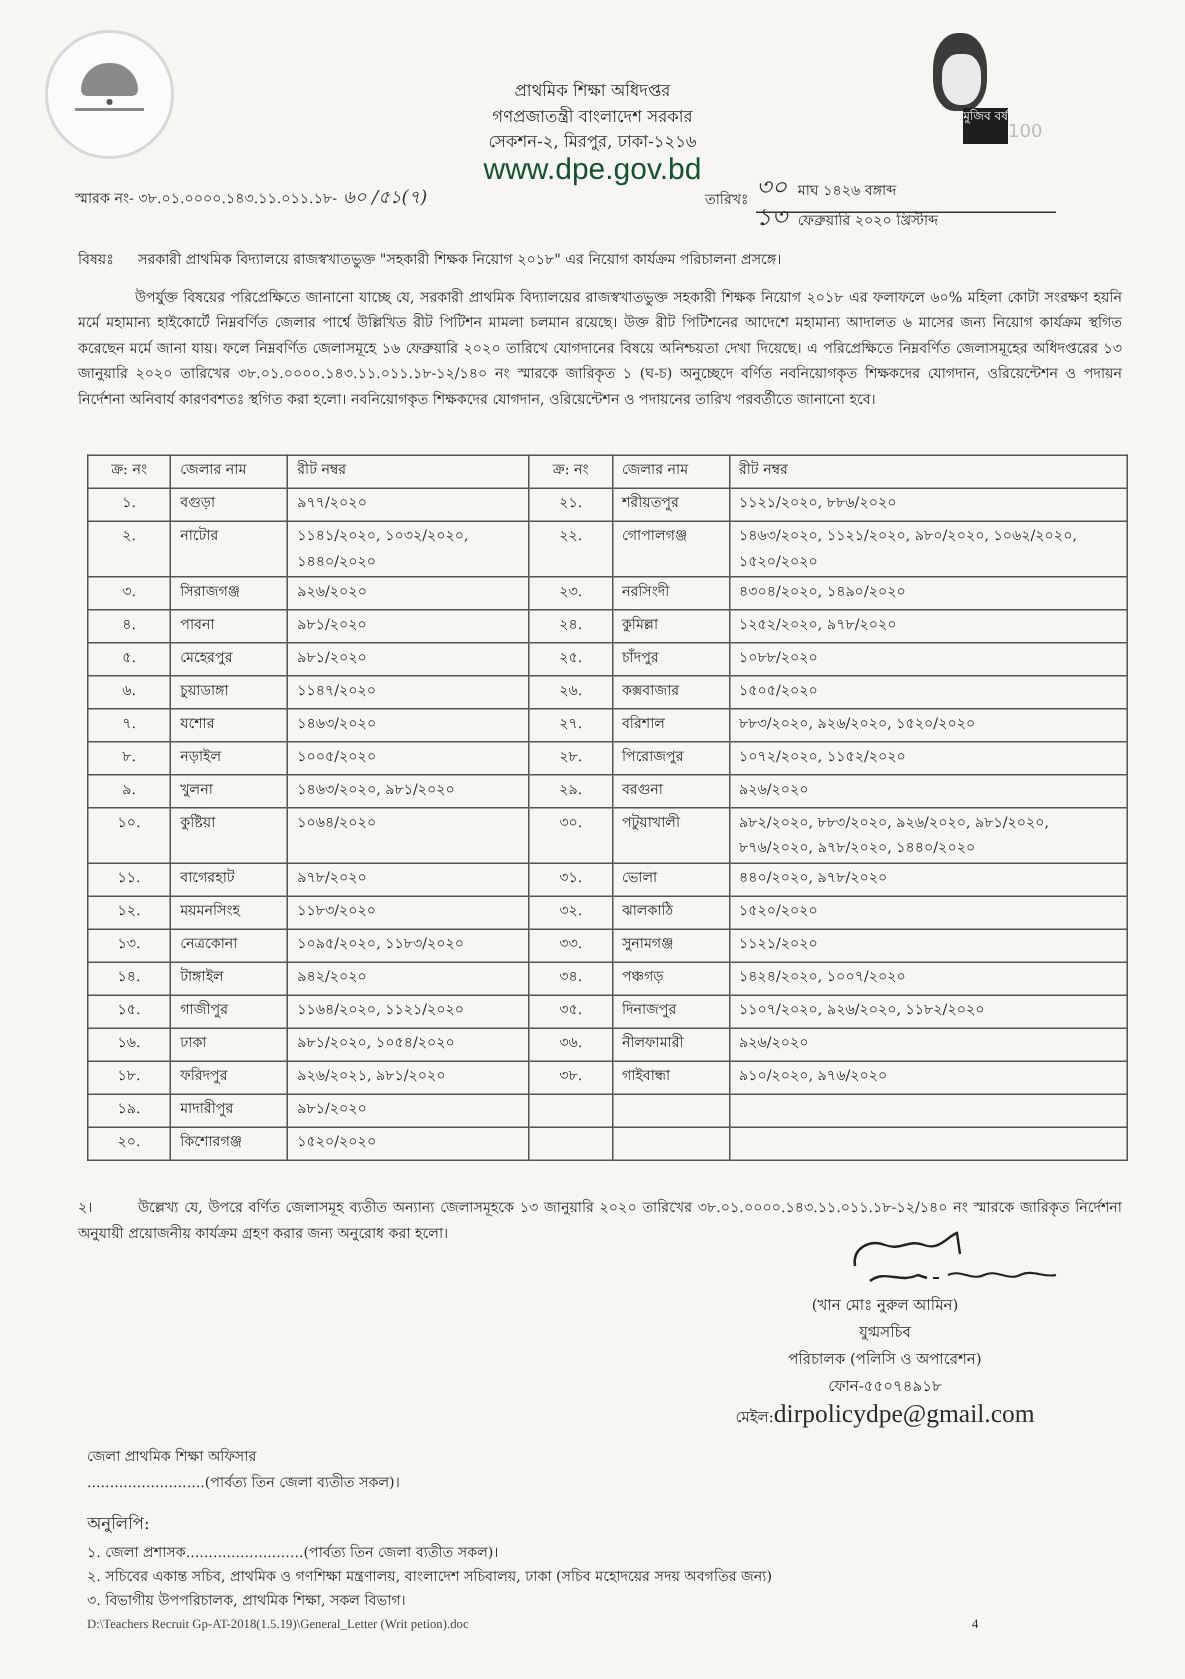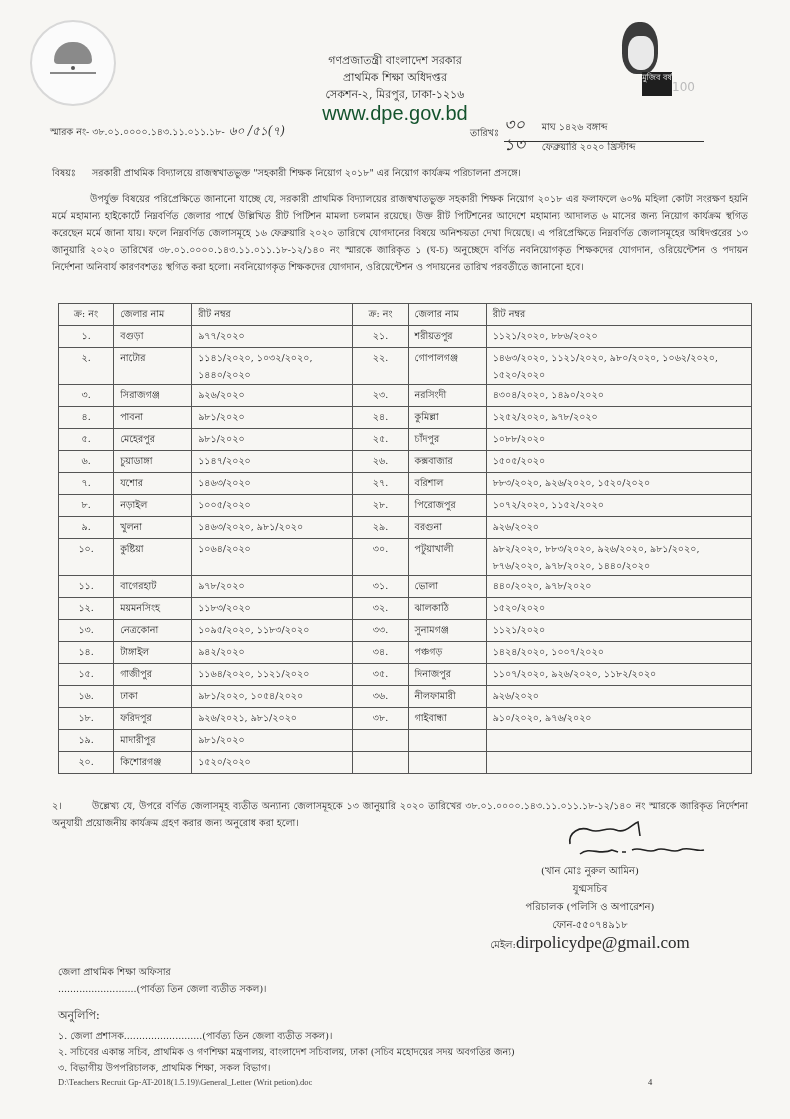--- a/index.html
+++ b/index.html
@@ -52,21 +52,21 @@
   .header-center .web { font-family: "Liberation Sans", sans-serif; font-size: 20px; line-height: 20px; color: #14532d; }
 
   .memo { position: absolute; left: 50px; top: 122px; font-size: 9.5px; }
   .memo .hand { font-family: "DejaVu Serif", serif; font-style: italic; font-size: 12px; color: #333; margin-left: 4px; }
 
   .date-block { position: absolute; left: 470px; top: 112px; width: 250px; font-size: 9.5px; }
   .date-block .lbl { position: absolute; left: 0; top: 14px; }
   .date-block .top, .date-block .bot { position: absolute; left: 34px; width: 200px; }
   .date-block .top { top: 0; border-bottom: 1px solid #333; padding-bottom: 2px; }
   .date-block .bot { top: 20px; }
-  .date-block .hand { font-style: italic; font-size: 16px; color: #333; margin-right: 14px; }
+  .date-block .hand { font-style: italic; font-size: 16px; color: #333; margin-right: 4px; }
 
   .subject { position: absolute; left: 52px; top: 166px; width: 700px; font-size: 9.5px; }
   .subject .k { display: inline-block; width: 40px; }
 
   .para { position: absolute; left: 52px; top: 190px; width: 696px; font-size: 9.5px; line-height: 17px; text-align: justify; }
   .para .indent { display: inline-block; width: 38px; }
 
   
   table.writ {
     position: absolute; left: 58px; top: 303px; width: 694px;
@@ -111,22 +111,22 @@
   </div>
 
   <div class="logo-right">
     <div class="head"></div>
     <div class="face"></div>
     <div class="label">মুজিব বর্ষ</div>
     <div class="hundred">100</div>
   </div>
 
   <div class="header-center">
+    <div>প্রাথমিক শিক্ষা অধিদপ্তর</div>
     <div>গণপ্রজাতন্ত্রী বাংলাদেশ সরকার</div>
-    <div>প্রাথমিক শিক্ষা অধিদপ্তর</div>
     <div>সেকশন-২, মিরপুর, ঢাকা-১২১৬</div>
     <div class="web">www.dpe.gov.bd</div>
   </div>
 
   <div class="memo">
     <span>স্মারক নং- ৩৮.০১.০০০০.১৪৩.১১.০১১.১৮-</span><span class="hand">৬০ /৫১(৭)</span>
   </div>
 
   <div class="date-block">
     <span class="lbl">তারিখঃ</span>

